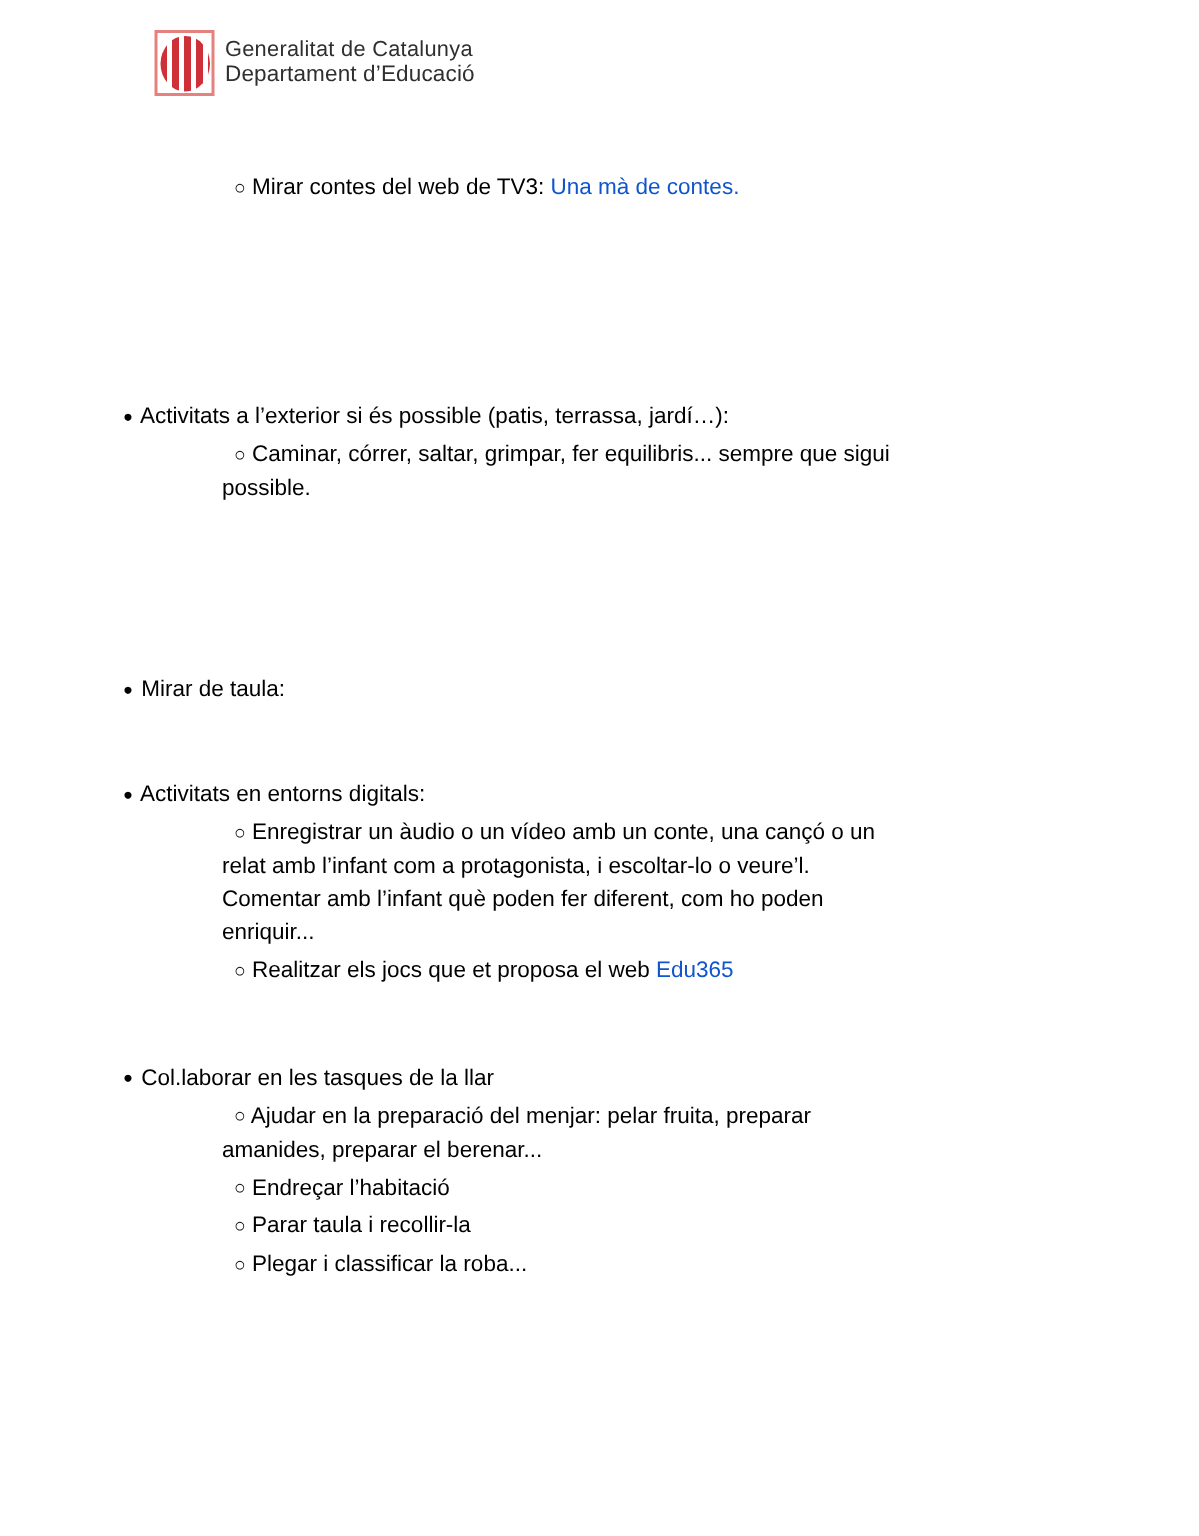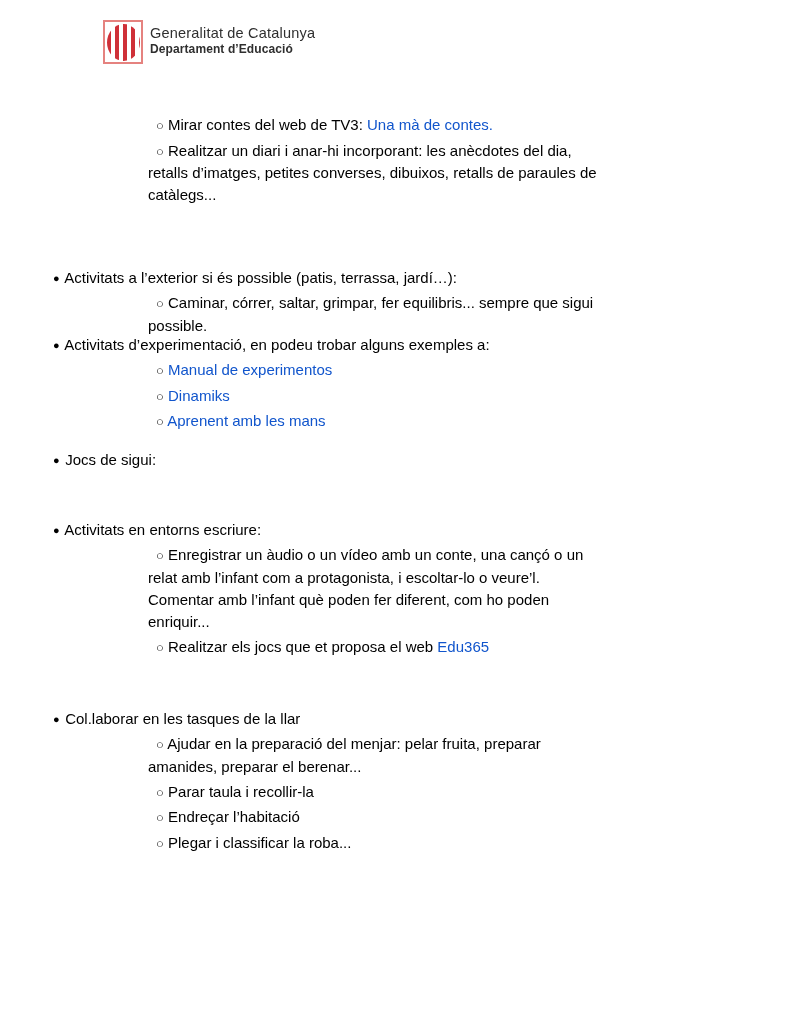--- a/index.html
+++ b/index.html
@@ -23,26 +23,26 @@
     border:2px solid var(--logo-border,#e5827f);
     background:#fff; padding:1.5px; flex:0 0 auto;
   }
   .logo-oval {
     width:100%; height:100%; border-radius:50%;
     background:repeating-linear-gradient(90deg,
       var(--logo-red,#cf3038) 0 4.5px, #ffffff 4.5px 8px);
   }
   .org { padding-top:5px; color:var(--header-text,#2f2f2f); }
   .org-name { font-size:14.5px; line-height:16px; letter-spacing:.2px; }
-  .org-dept { font-size:12px; line-height:17px; font-weight:bold; letter-spacing:.1px; }
+  .org-dept { font-size:15px; line-height:17px; font-weight:normal; letter-spacing:.1px; }
   
   .doc-body { position:absolute; left:0; top:16px; width:100%; height:100%; }
   .section { position:absolute; left:0; right:0; }
   p { font-size:15px; line-height:22px; margin:0 0 3px 0; }
-  p.l1 { padding-left:53px; padding-right:60px; }
+  p.l1 { padding-left:82px; padding-right:60px; }
   p.l2 { padding-left:148px; padding-right:109px; text-indent:8px; }
   .b1 { font-size:11px; display:inline-block; width:8px; vertical-align:1px; }
   .b2 { font-size:13px; vertical-align:.5px; }
   a.lnk, a.lnk:visited {
     color:var(--link,#1155cc); text-decoration:none; cursor:pointer;
   }
 </style>
 </head>
 <body>
 
@@ -54,42 +54,35 @@
     </div>
     <div class="org">
       <div class="org-name">Generalitat de Catalunya</div>
       <div class="org-dept">Departament d’Educació</div>
     </div>
   </div>
 
   <div class="doc-body">
       <div class="section" style="top: 98px;">
         <p class="l2"><span class="b2">○</span> <span>Mirar contes del web de TV3: </span><a class="lnk" href="#">Una mà de contes.</a></p>
-        <p class="l2"><span class="b2">○</span> <span>Realitzar un diari i anar-hi incorporant: les anècdotes del dia, retalls d’imatges, petites converses, dibuixos, retalls de paraules de catàlegs...</span></p>
       </div>
       <div class="section" style="top: 251px;">
         <p class="l1"><span class="b1">●</span> <span>Activitats a l’exterior si és possible (patis, terrassa, jardí…):</span></p>
         <p class="l2"><span class="b2">○</span> <span>Caminar, córrer, saltar, grimpar, fer equilibris... sempre que sigui possible.</span></p>
       </div>
-      <div class="section" style="top: 318px;">
-        <p class="l1"><span class="b1">●</span> <span>Activitats d’experimentació, en podeu trobar alguns exemples a:</span></p>
-        <p class="l2"><span class="b2">○</span> <a class="lnk" href="#">Manual de experimentos</a></p>
-        <p class="l2"><span class="b2">○</span> <a class="lnk" href="#">Dinamiks</a></p>
-        <p class="l2"><span class="b2">○</span> <a class="lnk" href="#">Aprenent amb les mans</a></p>
-      </div>
       <div class="section" style="top: 433px;">
-        <p class="l1"><span class="b1">●</span> <span>Jocs de sigui:</span></p>
+        <p class="l1"><span class="b1">●</span> <span>Mirar de taula:</span></p>
       </div>
       <div class="section" style="top: 503px;">
-        <p class="l1"><span class="b1">●</span> <span>Activitats en entorns escriure:</span></p>
+        <p class="l1"><span class="b1">●</span> <span>Activitats en entorns digitals:</span></p>
         <p class="l2"><span class="b2">○</span> <span>Enregistrar un àudio o un vídeo amb un conte, una cançó o un relat amb l’infant com a protagonista, i escoltar-lo o veure’l. Comentar amb l’infant què poden fer diferent, com ho poden enriquir...</span></p>
         <p class="l2"><span class="b2">○</span> <span>Realitzar els jocs que et proposa el web </span><a class="lnk" href="#">Edu365</a></p>
       </div>
       <div class="section" style="top: 692px;">
         <p class="l1"><span class="b1">●</span> <span>Col.laborar en les tasques de la llar</span></p>
         <p class="l2"><span class="b2">○</span> <span>Ajudar en la preparació del menjar: pelar fruita, preparar amanides, preparar el berenar...</span></p>
+        <p class="l2"><span class="b2">○</span> <span>Endreçar l’habitació</span></p>
         <p class="l2"><span class="b2">○</span> <span>Parar taula i recollir-la</span></p>
-        <p class="l2"><span class="b2">○</span> <span>Endreçar l’habitació</span></p>
         <p class="l2"><span class="b2">○</span> <span>Plegar i classificar la roba...</span></p>
       </div>
     </div>
 
 </div>
 
 </body></html>

